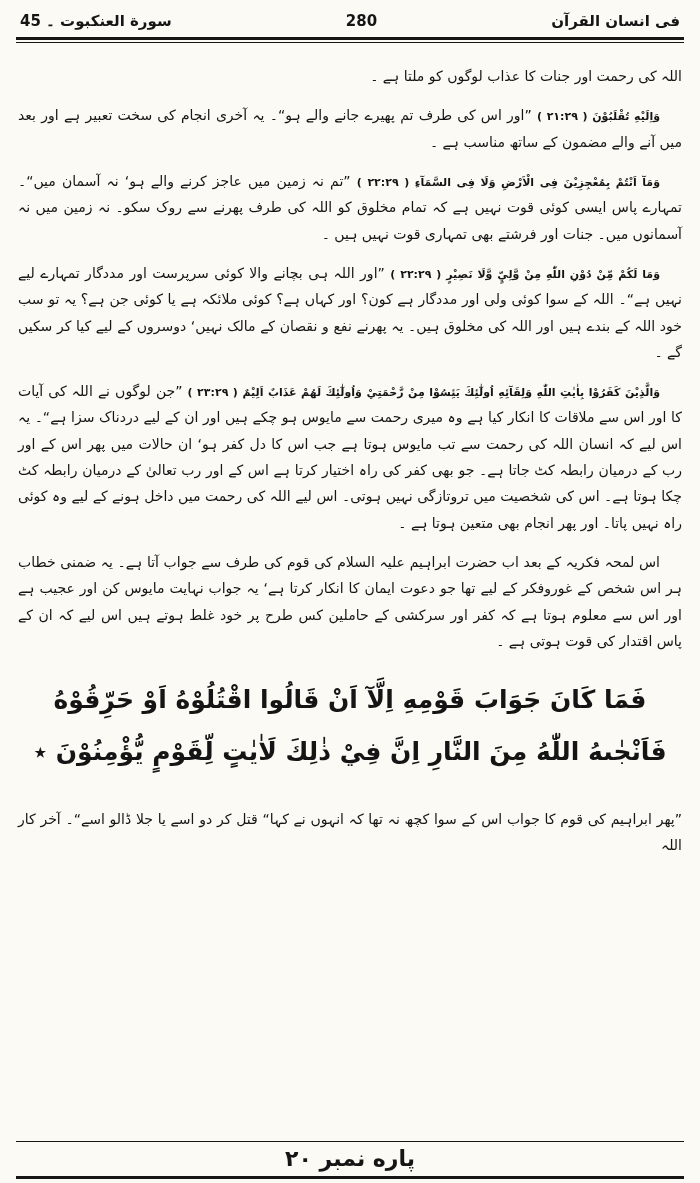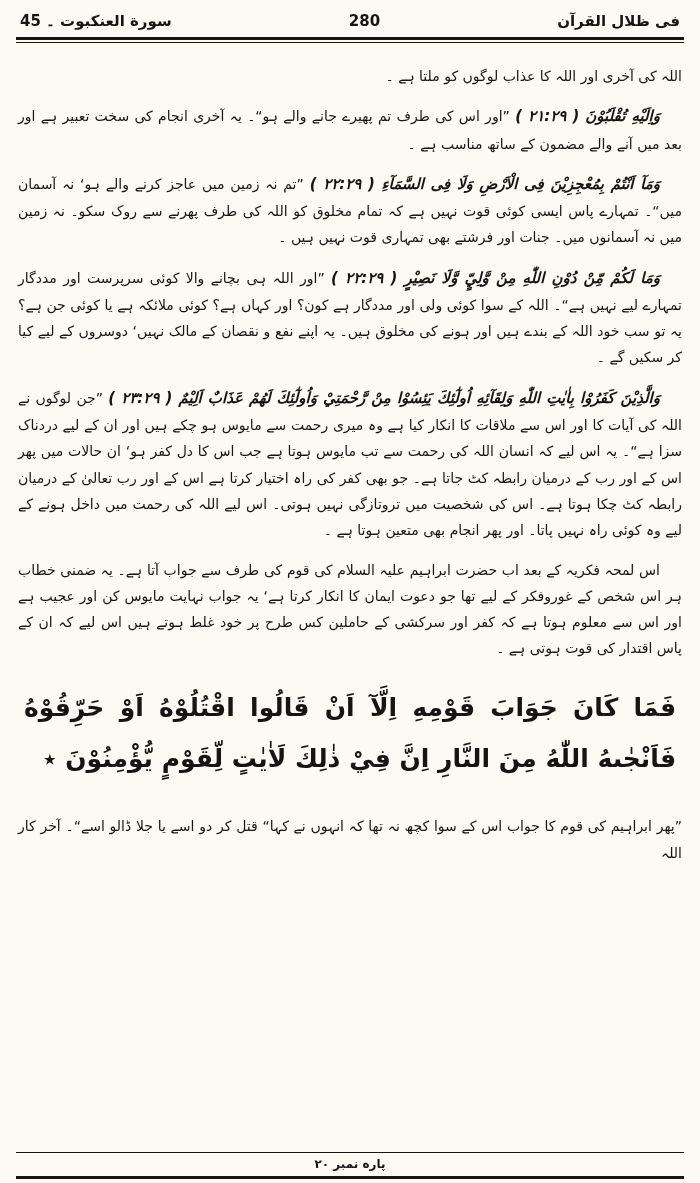--- a/index.html
+++ b/index.html
@@ -30,79 +30,79 @@
   .page-body {
     padding: 20px 2px 0 2px;
     font-size: 14px;
     line-height: 1.88;
     text-align: justify;
   }
   .para { margin-bottom: 13px; }
   .para.indent { text-indent: 22px; }
   .ar {
     font-weight: bold;
-    font-size: 15px;
+    font-size: 11px;
     letter-spacing: 0.3px;
-    font-style: italic;
   }
   .ur { font-weight: normal; }
   .verse-big {
     font-weight: bold;
     font-size: 25px;
     line-height: 2.05;
+    text-align: center;
     margin: 20px 6px 14px 6px;
     text-indent: 0;
   }
   .closing { margin-bottom: 0; margin-top: 29px; }
   .page-footer {
     position: absolute;
     bottom: 4px;
     left: 16px;
     right: 16px;
   }
   .page-footer .label {
     display: block;
     text-align: center;
-    font-size: 12px;
+    font-size: 22px;
     font-weight: bold;
     padding: 4px 0 5px 0;
   }
 </style>
 </head>
 <body>
 
 <div class="page">
 
   <header class="page-header">
-    <span>فی ظلال القرآن</span>
+    <span>فی انسان القرآن</span>
     <span>280</span>
     <span>سورة العنكبوت ۔ 45</span>
   </header>
   <div class="rule thick"></div>
   <div class="rule thin"></div>
 
   <main class="page-body">
 
     <p class="para">
-      <span class="ur">اللہ کی آخری اور اللہ کا عذاب لوگوں کو ملتا ہے ۔</span>
+      <span class="ur">اللہ کی رحمت اور جنات کا عذاب لوگوں کو ملتا ہے ۔</span>
     </p>
 
     <p class="para indent">
       <span class="ar">وَاِلَيْهِ تُقْلَبُوْنَ ( ۲۱:۲۹ )</span>
       <span class="ur">”اور اس کی طرف تم پھیرے جانے والے ہو“۔ یہ آخری انجام کی سخت تعبیر ہے اور بعد میں آنے والے مضمون کے ساتھ مناسب ہے ۔</span>
     </p>
 
     <p class="para indent">
       <span class="ar">وَمَآ اَنْتُمْ بِمُعْجِزِيْنَ فِی الْاَرْضِ وَلَا فِی السَّمَآءِ ( ۲۲:۲۹ )</span>
       <span class="ur">”تم نہ زمین میں عاجز کرنے والے ہو‘ نہ آسمان میں“۔ تمہارے پاس ایسی کوئی قوت نہیں ہے کہ تمام مخلوق کو اللہ کی طرف پھرنے سے روک سکو۔ نہ زمین میں نہ آسمانوں میں۔ جنات اور فرشتے بھی تمہاری قوت نہیں ہیں ۔</span>
     </p>
 
     <p class="para indent">
       <span class="ar">وَمَا لَكُمْ مِّنْ دُوْنِ اللّٰهِ مِنْ وَّلِيٍّ وَّلَا نَصِيْرٍ ( ۲۲:۲۹ )</span>
-      <span class="ur">”اور اللہ ہی بچانے والا کوئی سرپرست اور مددگار تمہارے لیے نہیں ہے“۔ اللہ کے سوا کوئی ولی اور مددگار ہے کون؟ اور کہاں ہے؟ کوئی ملائکہ ہے یا کوئی جن ہے؟ یہ تو سب خود اللہ کے بندے ہیں اور ہونے کی مخلوق ہیں۔ یہ اپنے نفع و نقصان کے مالک نہیں‘ دوسروں کے لیے کیا کر سکیں گے ۔</span>
+      <span class="ur">”اور اللہ ہی بچانے والا کوئی سرپرست اور مددگار تمہارے لیے نہیں ہے“۔ اللہ کے سوا کوئی ولی اور مددگار ہے کون؟ اور کہاں ہے؟ کوئی ملائکہ ہے یا کوئی جن ہے؟ یہ تو سب خود اللہ کے بندے ہیں اور اللہ کی مخلوق ہیں۔ یہ پھرنے نفع و نقصان کے مالک نہیں‘ دوسروں کے لیے کیا کر سکیں گے ۔</span>
     </p>
 
     <p class="para indent">
       <span class="ar">وَالَّذِيْنَ كَفَرُوْا بِاٰيٰتِ اللّٰهِ وَلِقَآئِهِ اُولٰٓئِكَ يَئِسُوْا مِنْ رَّحْمَتِيْ وَاُولٰٓئِكَ لَهُمْ عَذَابٌ اَلِيْمٌ ( ۲۳:۲۹ )</span>
       <span class="ur">”جن لوگوں نے اللہ کی آیات کا اور اس سے ملاقات کا انکار کیا ہے وہ میری رحمت سے مایوس ہو چکے ہیں اور ان کے لیے دردناک سزا ہے“۔ یہ اس لیے کہ انسان اللہ کی رحمت سے تب مایوس ہوتا ہے جب اس کا دل کفر ہو‘ ان حالات میں پھر اس کے اور رب کے درمیان رابطہ کٹ جاتا ہے۔ جو بھی کفر کی راہ اختیار کرتا ہے اس کے اور رب تعالیٰ کے درمیان رابطہ کٹ چکا ہوتا ہے۔ اس کی شخصیت میں تروتازگی نہیں ہوتی۔ اس لیے اللہ کی رحمت میں داخل ہونے کے لیے وہ کوئی راہ نہیں پاتا۔ اور پھر انجام بھی متعین ہوتا ہے ۔</span>
     </p>
 
 
     <p class="para indent">
       <span class="ur">اس لمحہ فکریہ کے بعد اب حضرت ابراہیم علیہ السلام کی قوم کی طرف سے جواب آتا ہے۔ یہ ضمنی خطاب ہر اس شخص کے غوروفکر کے لیے تھا جو دعوت ایمان کا انکار کرتا ہے‘ یہ جواب نہایت مایوس کن اور عجیب ہے اور اس سے معلوم ہوتا ہے کہ کفر اور سرکشی کے حاملین کس طرح پر خود غلط ہوتے ہیں اس لیے کہ ان کے پاس اقتدار کی قوت ہوتی ہے ۔</span>

